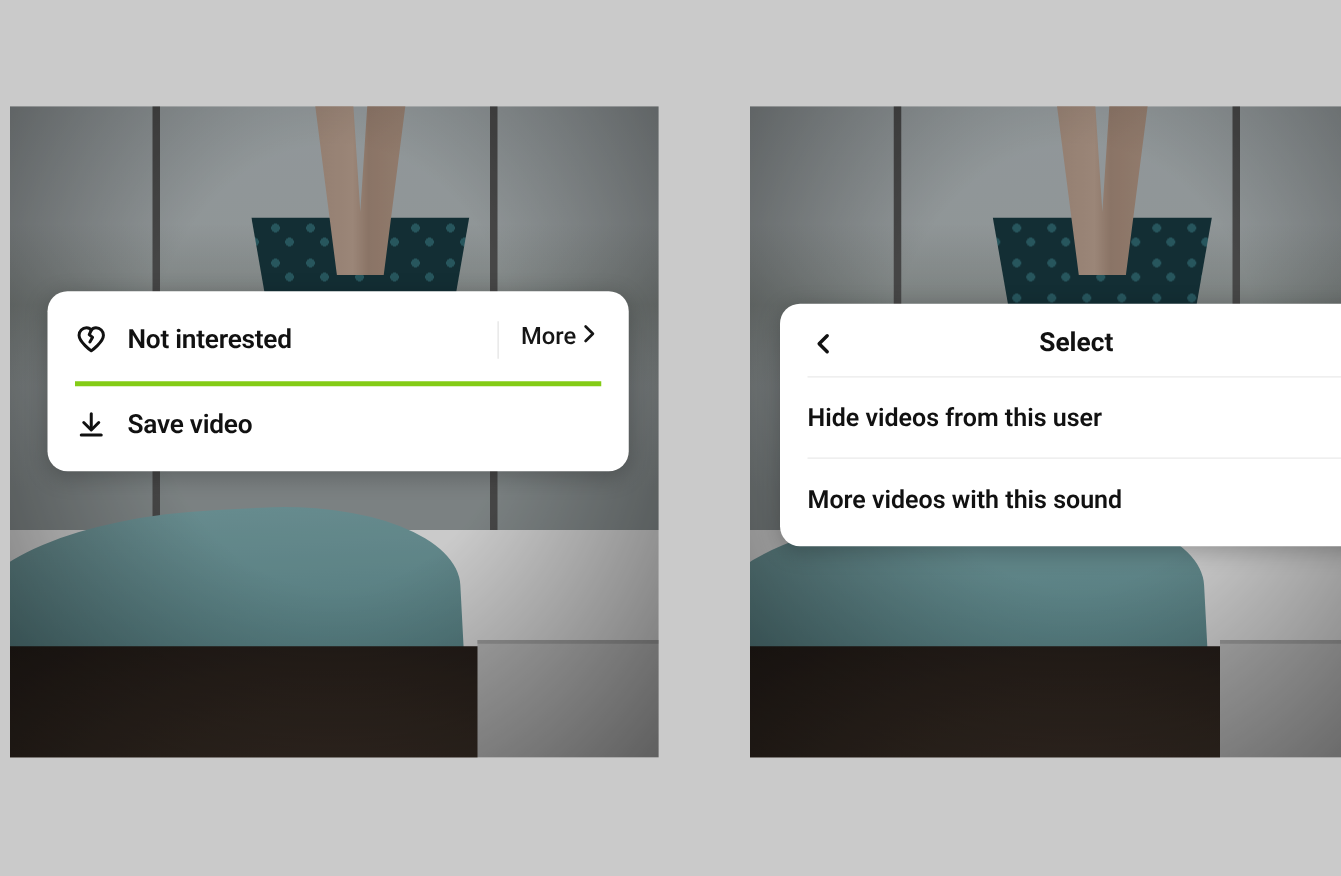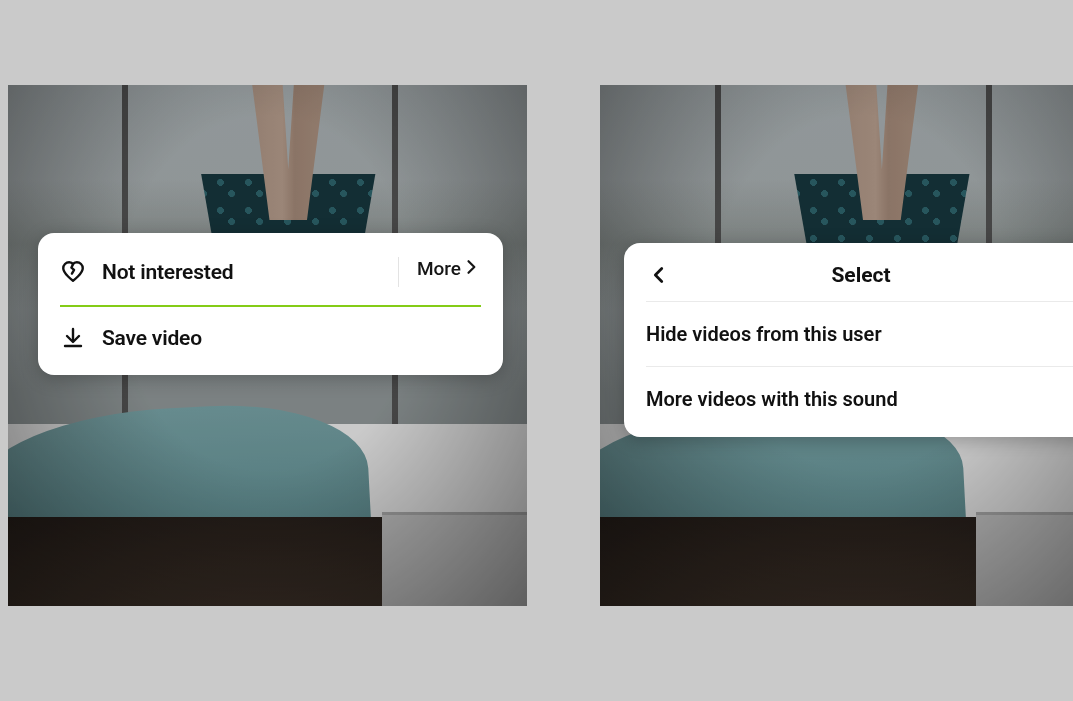--- a/index.html
+++ b/index.html
@@ -85,21 +85,21 @@
   .sheet-left { top: 148px; }
   .sheet-right { top: 158px; left: 24px; right: 24px; }
 
   .row {
     display: flex;
     align-items: center;
     padding: 18px 22px;
     gap: 16px;
     cursor: pointer;
   }
-  .row + .row { border-top: 2px solid #84cc16; margin: 0 22px; padding-left:0; padding-right:0; }
+  .row + .row { border-top: 4px solid #84cc16; margin: 0 22px; padding-left:0; padding-right:0; }
   .panel-left .row + .row { margin: 0 22px; }
   .row-label {
     font-size: 21px;
     font-weight: 600;
     color: #111;
     letter-spacing: -0.2px;
   }
   .row .icon { width:26px; height:26px; display:flex; align-items:center; justify-content:center; flex: 0 0 26px; }
   .row .spacer { flex: 1; }
   .more-cluster {

